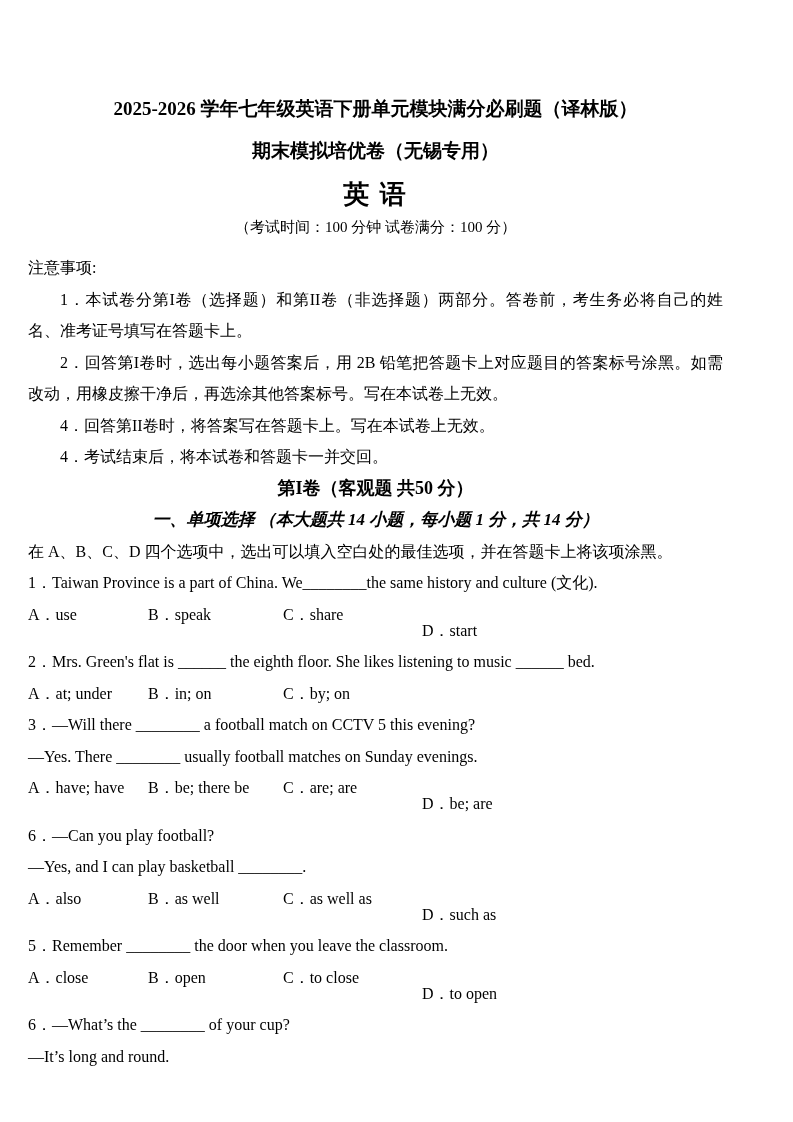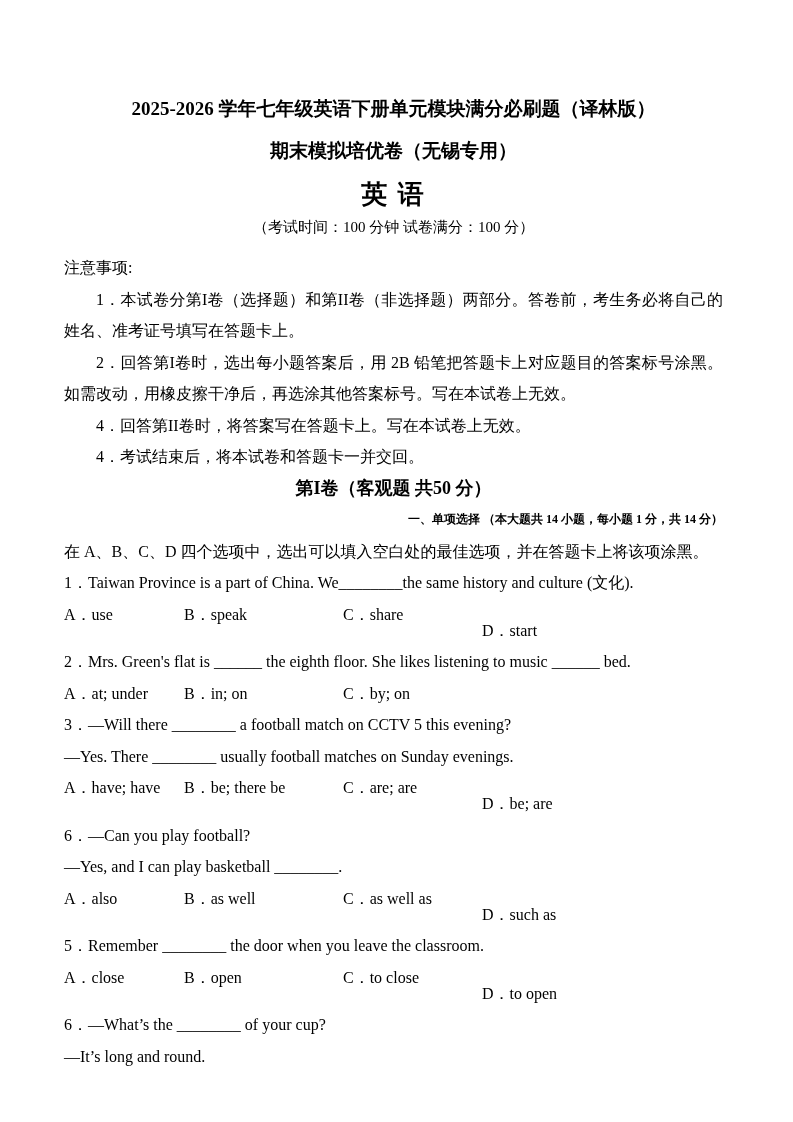--- a/index.html
+++ b/index.html
@@ -11,21 +11,21 @@
     width: 793px;
     height: 1122px;
     color: #000000;
     font-family: "Liberation Serif", "DejaVu Serif", serif;
     overflow: hidden;
   }
   .page {
     box-sizing: border-box;
     width: 793px;
     height: 1122px;
-    padding: 98px 70px 0 64px;
+    padding: 98px 70px 0 28px;
     background: #ffffff;
   }
   .doc-title1 {
     font-size: 19px;
     font-weight: bold;
     text-align: center;
     line-height: 22px;
   }
   .doc-title2 {
     font-size: 19px;
@@ -64,36 +64,37 @@
     text-indent: 2em;
     text-align: justify;
   }
   .part-heading {
     font-weight: bold;
     font-size: 18px;
     text-align: center;
   }
   .section-heading {
     font-weight: bold;
-    font-size: 12px;
-    text-align: right;
+    font-size: 17px;
+    text-align: center;
+    font-style: italic;
   }
   .q-line {
     text-align: left;
     white-space: nowrap;
   }
   .opts-row {
     display: flex;
     flex-direction: row;
     padding-left: 23px;
   }
   .opt { display: inline-block; white-space: nowrap; }
   .opt-a { width: 120px; }
   .opt-b { width: 135px; }
-  .opt-c { width: 139px; margin-left: 24px; }
+  .opt-c { width: 139px; }
   .opt-d { flex: 1; margin-top: 16px; }
 </style>
 </head>
 <body>
 
 <div class="page">
 
   <div class="doc-title1">2025-2026 学年七年级英语下册单元模块满分必刷题（译林版）</div>
   <div class="doc-title2">期末模拟培优卷（无锡专用）</div>
   <div class="subject-title">英 语</div>

